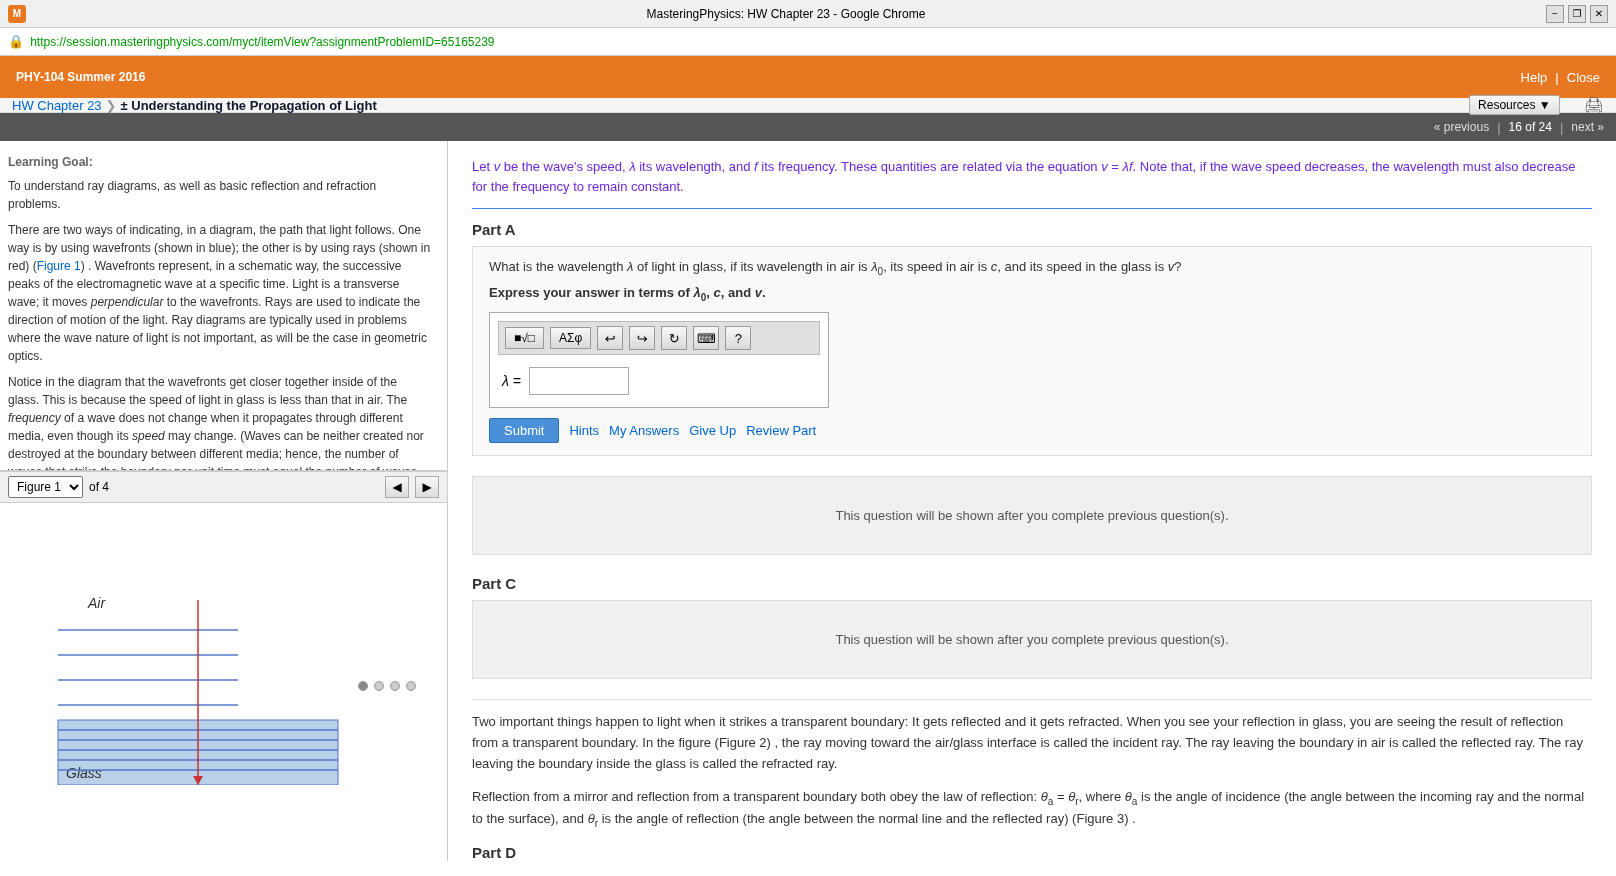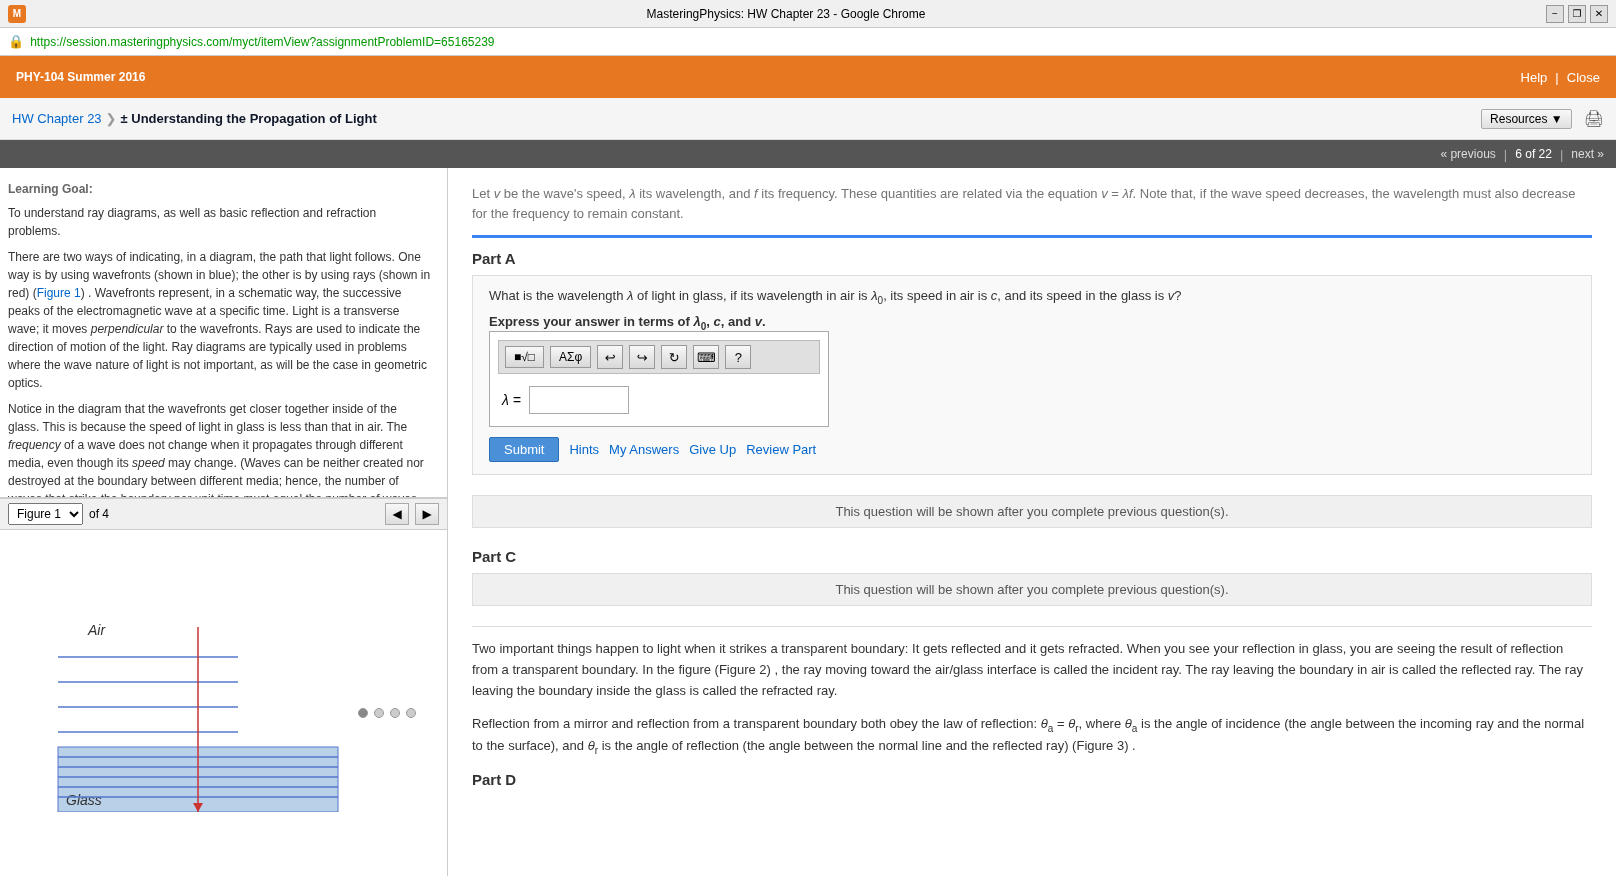--- a/index.html
+++ b/index.html
@@ -44,31 +44,31 @@
     }
     #app-header .course-title { color: #fff; font-size: 12px; font-weight: bold; }
     #app-header .header-links { color: #fff; font-size: 13px; display: flex; gap: 8px; align-items: center; }
     #app-header .header-links a { color: #fff; text-decoration: none; }
     #app-header .header-links .sep { color: #fff; }
 
     
     #breadcrumb-bar {
       background: #f5f5f5;
       border-bottom: 1px solid #ddd;
-      height: 42px;
+      height: 15px;
       display: flex;
       align-items: center;
       justify-content: space-between;
       padding: 0 12px;
     }
     #breadcrumb-bar .breadcrumb { display: flex; align-items: center; gap: 4px; font-size: 13px; }
     #breadcrumb-bar .breadcrumb a { color: #0066cc; text-decoration: none; }
     #breadcrumb-bar .breadcrumb .arrow { color: #999; }
     #breadcrumb-bar .breadcrumb .current { color: #0f172a; font-weight: bold; }
-    #breadcrumb-bar .right-tools { display: flex; align-items: center; gap: 12px; }
+    #breadcrumb-bar .right-tools { display: flex; align-items: center; gap: 24px; }
     #breadcrumb-bar .resources-btn {
       background: linear-gradient(#f8f8f8, #e0e0e0);
       border: 1px solid #aaa;
       padding: 2px 8px;
       font-size: 12px;
       cursor: pointer;
       border-radius: 2px;
     }
     #breadcrumb-bar .print-icon { font-size: 16px; color: #555; cursor: pointer; }
 
@@ -169,28 +169,28 @@
     .fig-dot.active { background: #888; }
 
     
     #right-panel {
       flex: 1;
       overflow-y: auto;
       padding: 16px 24px;
     }
 
     
-    .intro-text { font-size: 13px; line-height: 1.5; color: #737373; margin-bottom: 12px; border-bottom: 3px solid #3b82f6; padding-bottom: 12px; }
+    .intro-text { font-size: 13px; line-height: 1.5; color: #6d28d9; margin-bottom: 12px; border-bottom: 1px solid #3b82f6; padding-bottom: 12px; }
 
     
     .part-section { margin-bottom: 20px; }
     .part-title { font-size: 15px; font-weight: bold; color: #333; margin-bottom: 8px; }
     .part-content { background: #f9f9f9; border: 1px solid #ddd; padding: 12px 16px; }
     .question-text { font-size: 13px; color: #333; margin-bottom: 8px; }
-    .express-text { font-size: 13px; color: #333; font-weight: bold; }
+    .express-text { font-size: 13px; color: #333; font-weight: bold; margin-bottom: 10px; }
 
     
     .math-input-area {
       border: 1px solid #aaa;
       background: #fff;
       padding: 8px;
       margin-bottom: 10px;
       width: 340px;
     }
     .math-toolbar {
@@ -241,21 +241,21 @@
       color: #fff;
       border: 1px solid #2a70b9;
       padding: 4px 14px;
       font-size: 13px;
       cursor: pointer;
       border-radius: 2px;
     }
     .action-link { color: #0066cc; font-size: 13px; text-decoration: none; cursor: pointer; }
 
     
-    .part-locked { background: #f0f0f0; border: 1px solid #ddd; padding: 8px; text-align: center; color: #555; font-size: 13px; }
+    .part-locked { background: #f0f0f0; border: 1px solid #ddd; padding: 31px; text-align: center; color: #555; font-size: 13px; }
 
     
     .bottom-text { font-size: 13px; line-height: 1.6; color: #333; margin: 12px 0; border-top: 1px solid #ddd; padding-top: 12px; }
 
     
     #left-text-area::-webkit-scrollbar { width: 8px; }
     #left-text-area::-webkit-scrollbar-track { background: #f0f0f0; }
     #left-text-area::-webkit-scrollbar-thumb { background: #bbb; border-radius: 4px; }
     #right-panel::-webkit-scrollbar { width: 8px; }
     #right-panel::-webkit-scrollbar-track { background: #f0f0f0; }
@@ -298,21 +298,21 @@
   </div>
   <div class="right-tools">
     <button class="resources-btn">Resources ▼</button>
     <span class="print-icon">🖨</span>
   </div>
 </div>
 
 <div id="nav-bar">
   <a class="nav-link">« previous</a>
   <span class="nav-sep">|</span>
-  <span class="nav-count">6 of 22</span>
+  <span class="nav-count">16 of 24</span>
   <span class="nav-sep">|</span>
   <a class="nav-link">next »</a>
 </div>
 
 <div id="main-content">
 
   <div id="left-panel">
 
     <div id="left-text-area">
       <div class="learning-goal">Learning Goal:</div>

